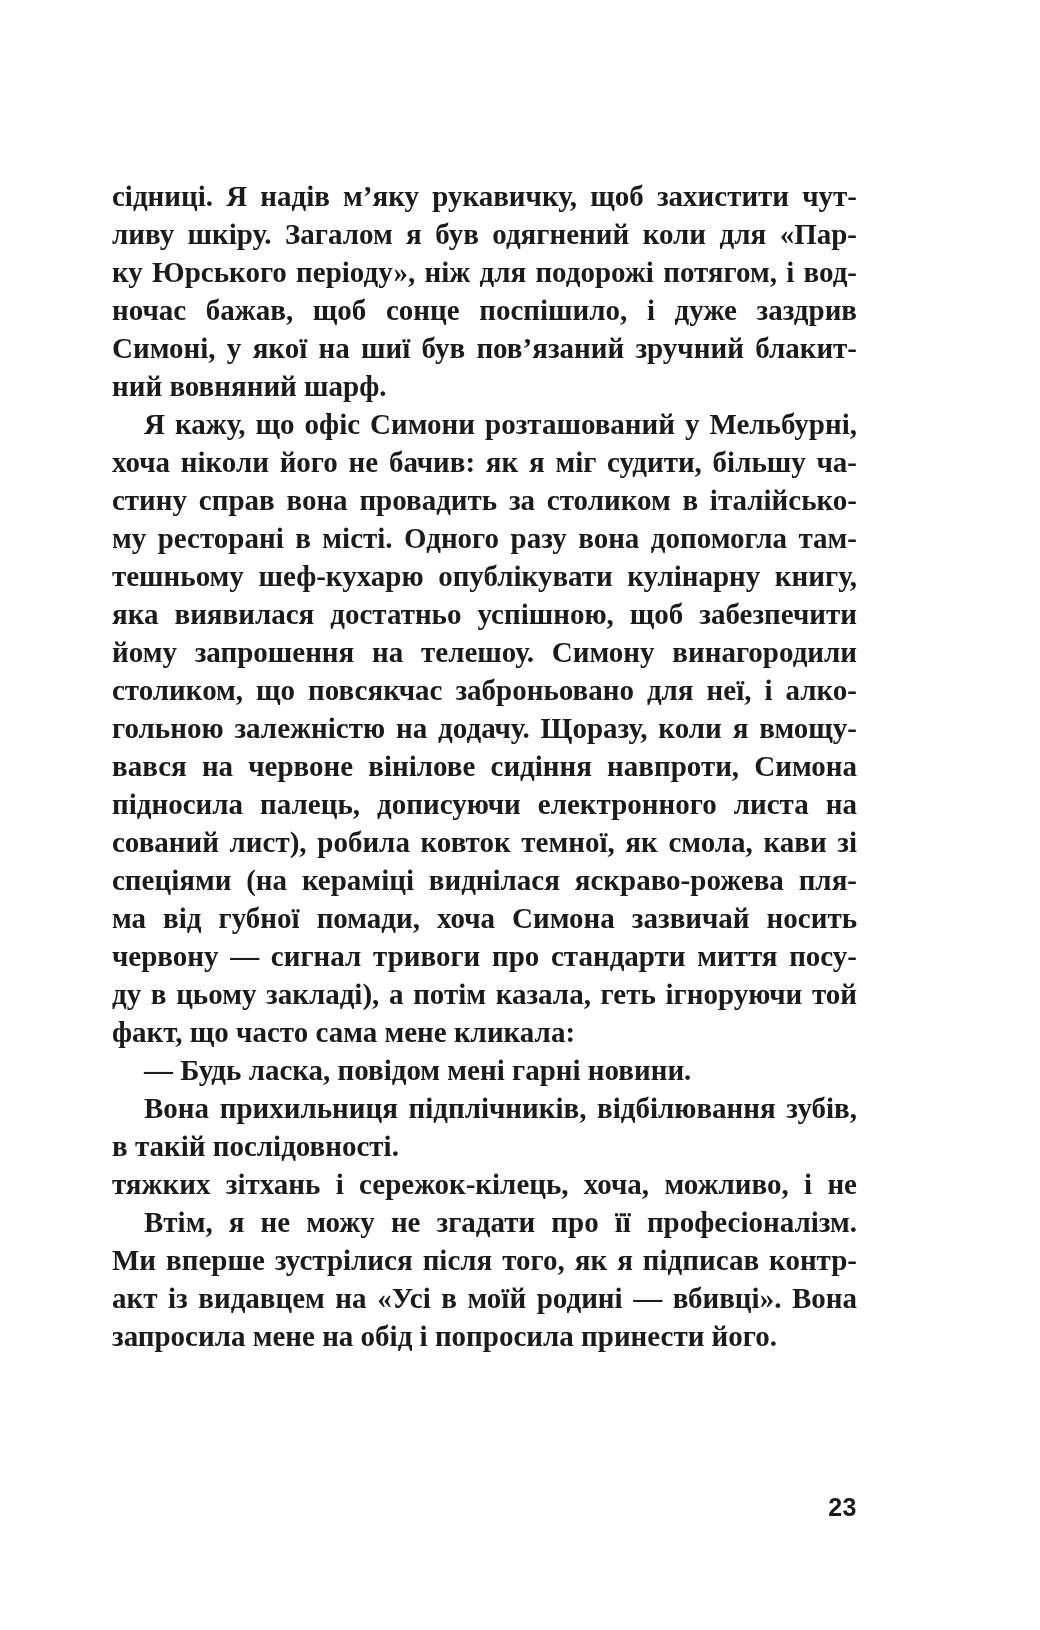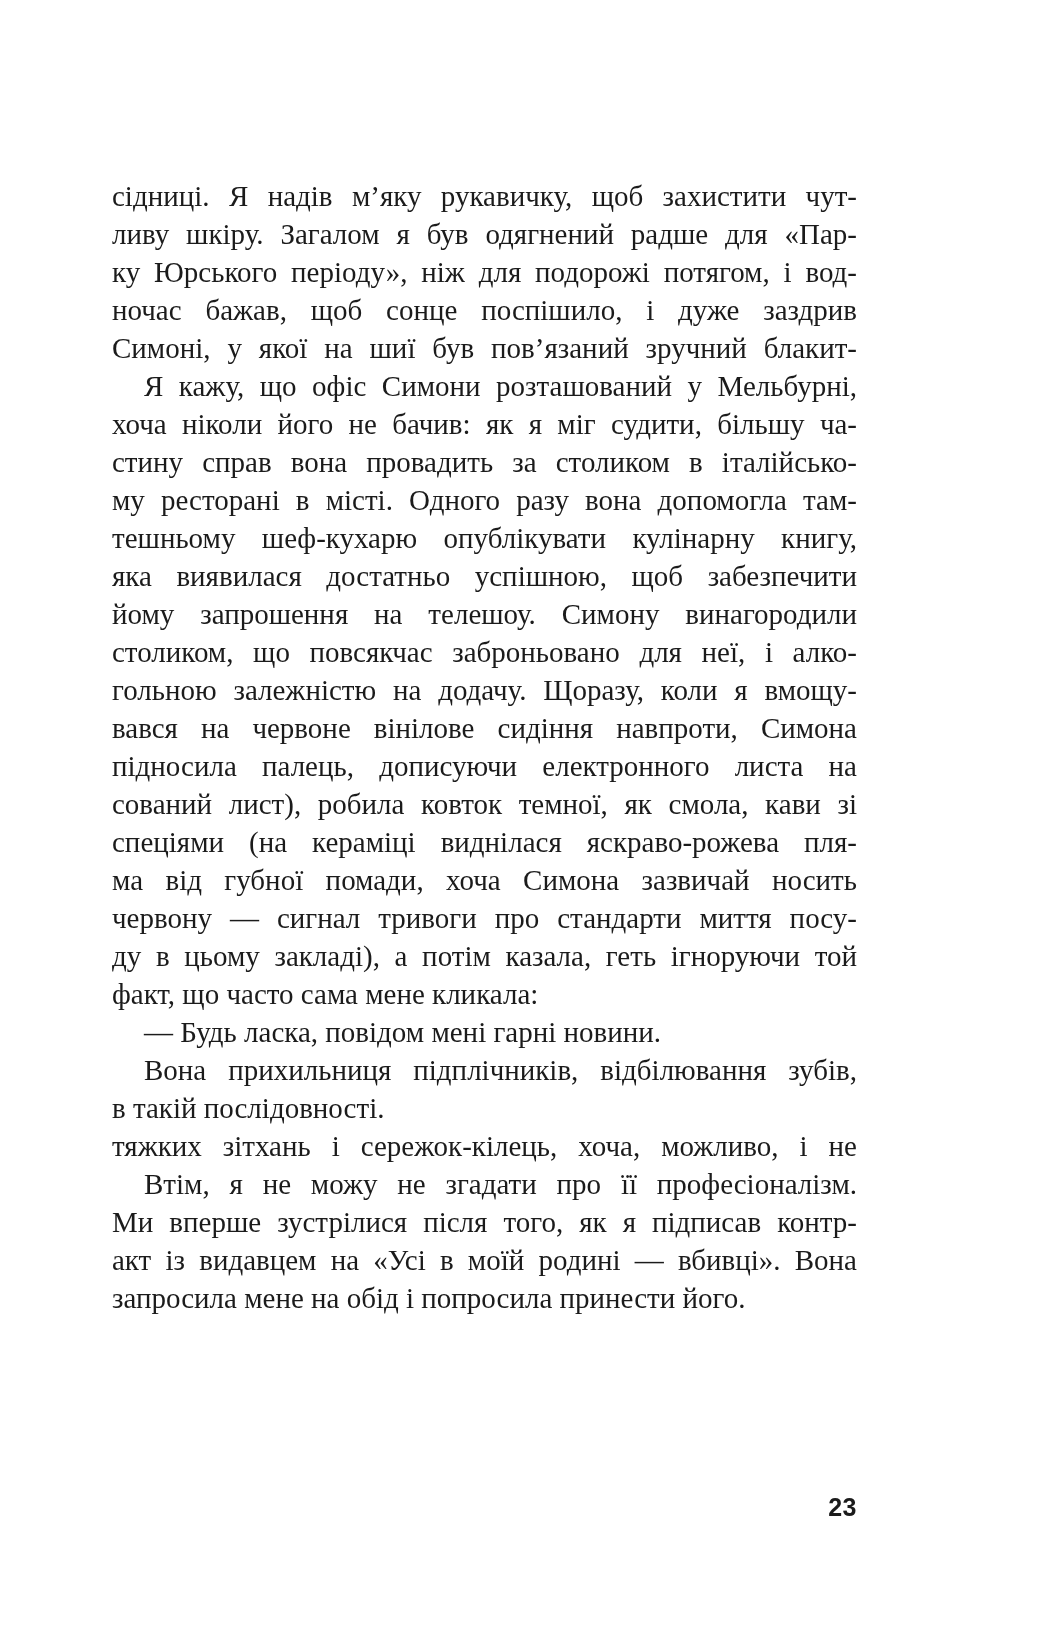--- a/index.html
+++ b/index.html
@@ -16,21 +16,21 @@
     color: #1b1b1b;
     overflow: hidden;
   }
   .text-block {
     position: absolute;
     left: 112px;
     top: 177px;
     width: 745px;
     font-size: 29px;
     line-height: 38px;
-    font-weight: 400;
+    font-weight: 700;
   }
   .para {
     margin: 0;
     padding: 0;
   }
   .line {
     text-align: justify;
     text-align-last: justify;
     height: 38px;
     overflow: hidden;
@@ -58,24 +58,25 @@
 </style>
 </head>
 <body>
 
 <div class="book-page">
 
   <div class="text-block">
 
     <div class="para">
       <div class="line">сідниці. Я надів м’яку рукавичку, щоб захистити чут-</div>
-      <div class="line">ливу шкіру. Загалом я був одягнений радше для «Пар-</div>
+      <div class="line">ливу шкіру. Загалом я був одягнений коли для «Пар-</div>
       <div class="line">ку Юрського періоду», ніж для подорожі потягом, і вод-</div>
       <div class="line">ночас бажав, щоб сонце поспішило, і дуже заздрив</div>
       <div class="line">Симоні, у якої на шиї був пов’язаний зручний блакит-</div>
+      <div class="line last">ний вовняний шарф.</div>
     </div>
 
     <div class="para">
       <div class="line ind">Я кажу, що офіс Симони розташований у Мельбурні,</div>
       <div class="line">хоча ніколи його не бачив: як я міг судити, більшу ча-</div>
       <div class="line">стину справ вона провадить за столиком в італійсько-</div>
       <div class="line">му ресторані в місті. Одного разу вона допомогла там-</div>
       <div class="line">тешньому шеф-кухарю опублікувати кулінарну книгу,</div>
       <div class="line">яка виявилася достатньо успішною, щоб забезпечити</div>
       <div class="line">йому запрошення на телешоу. Симону винагородили</div>

